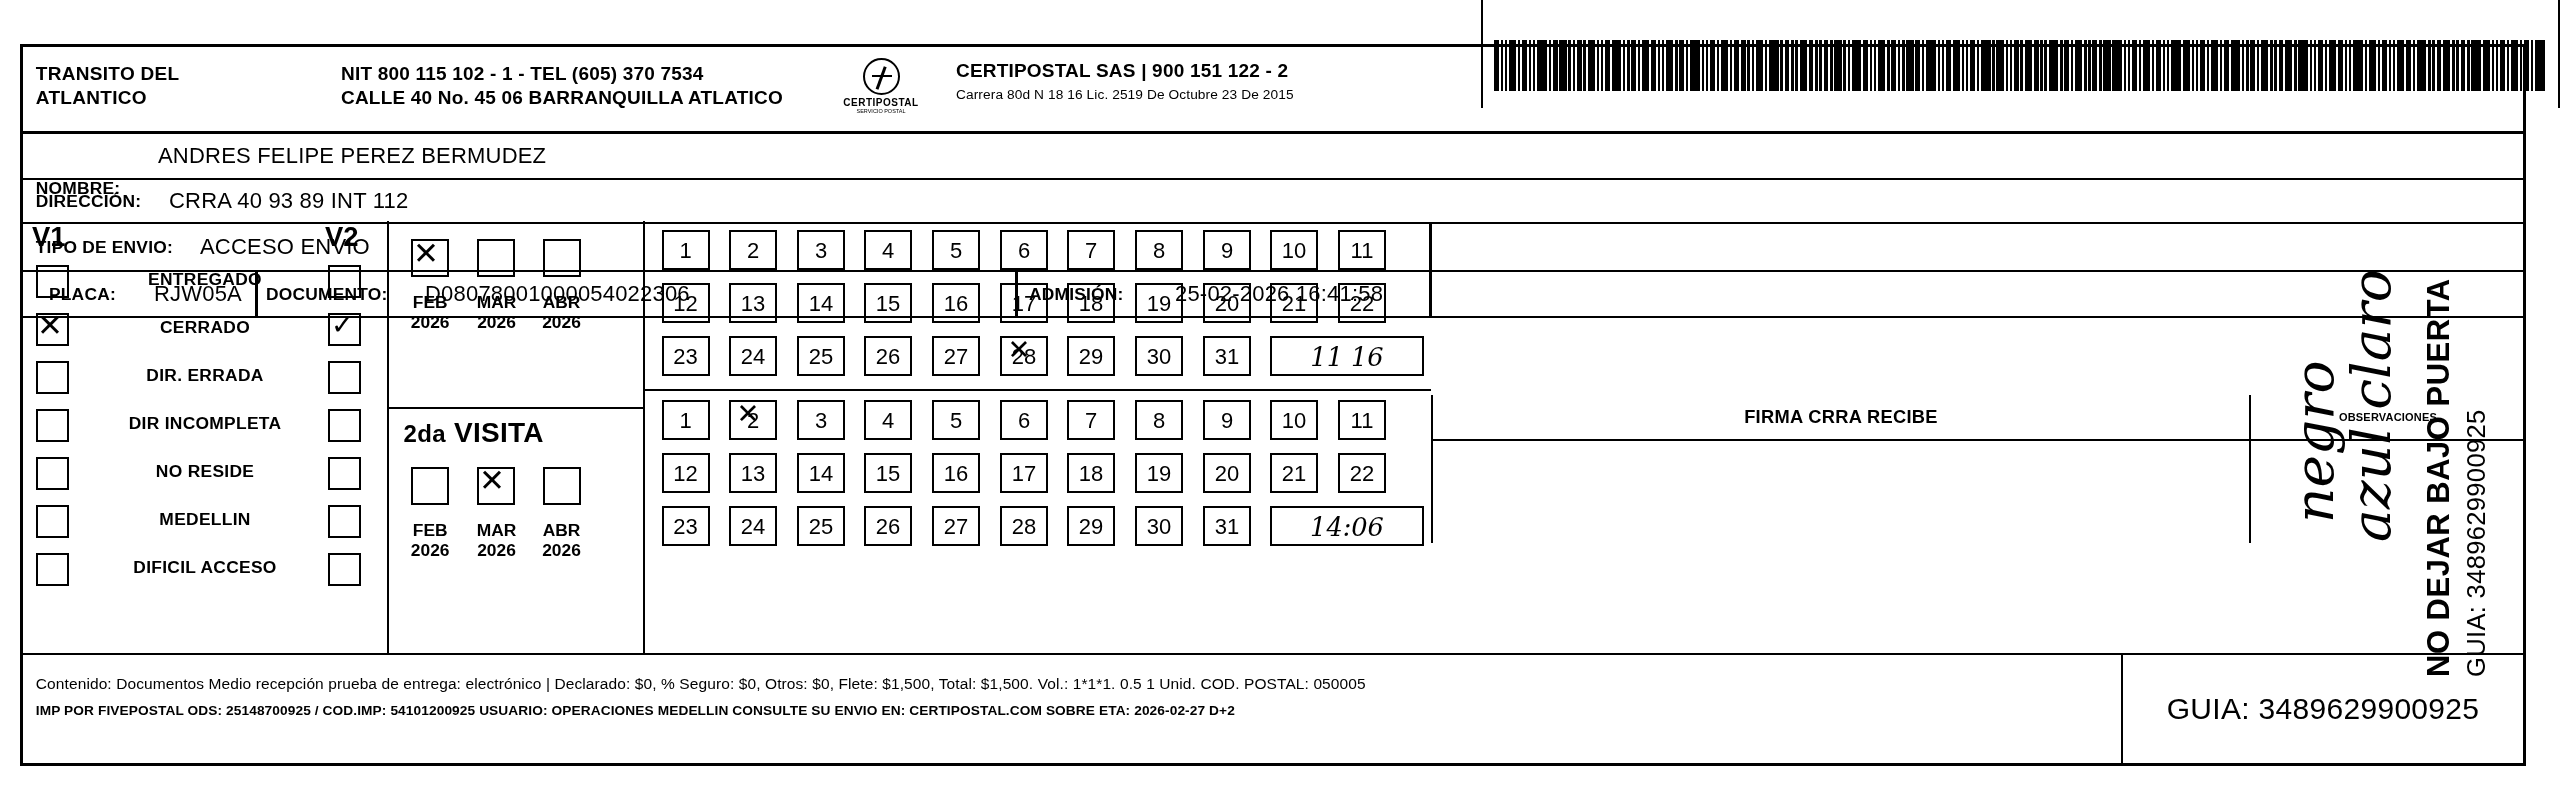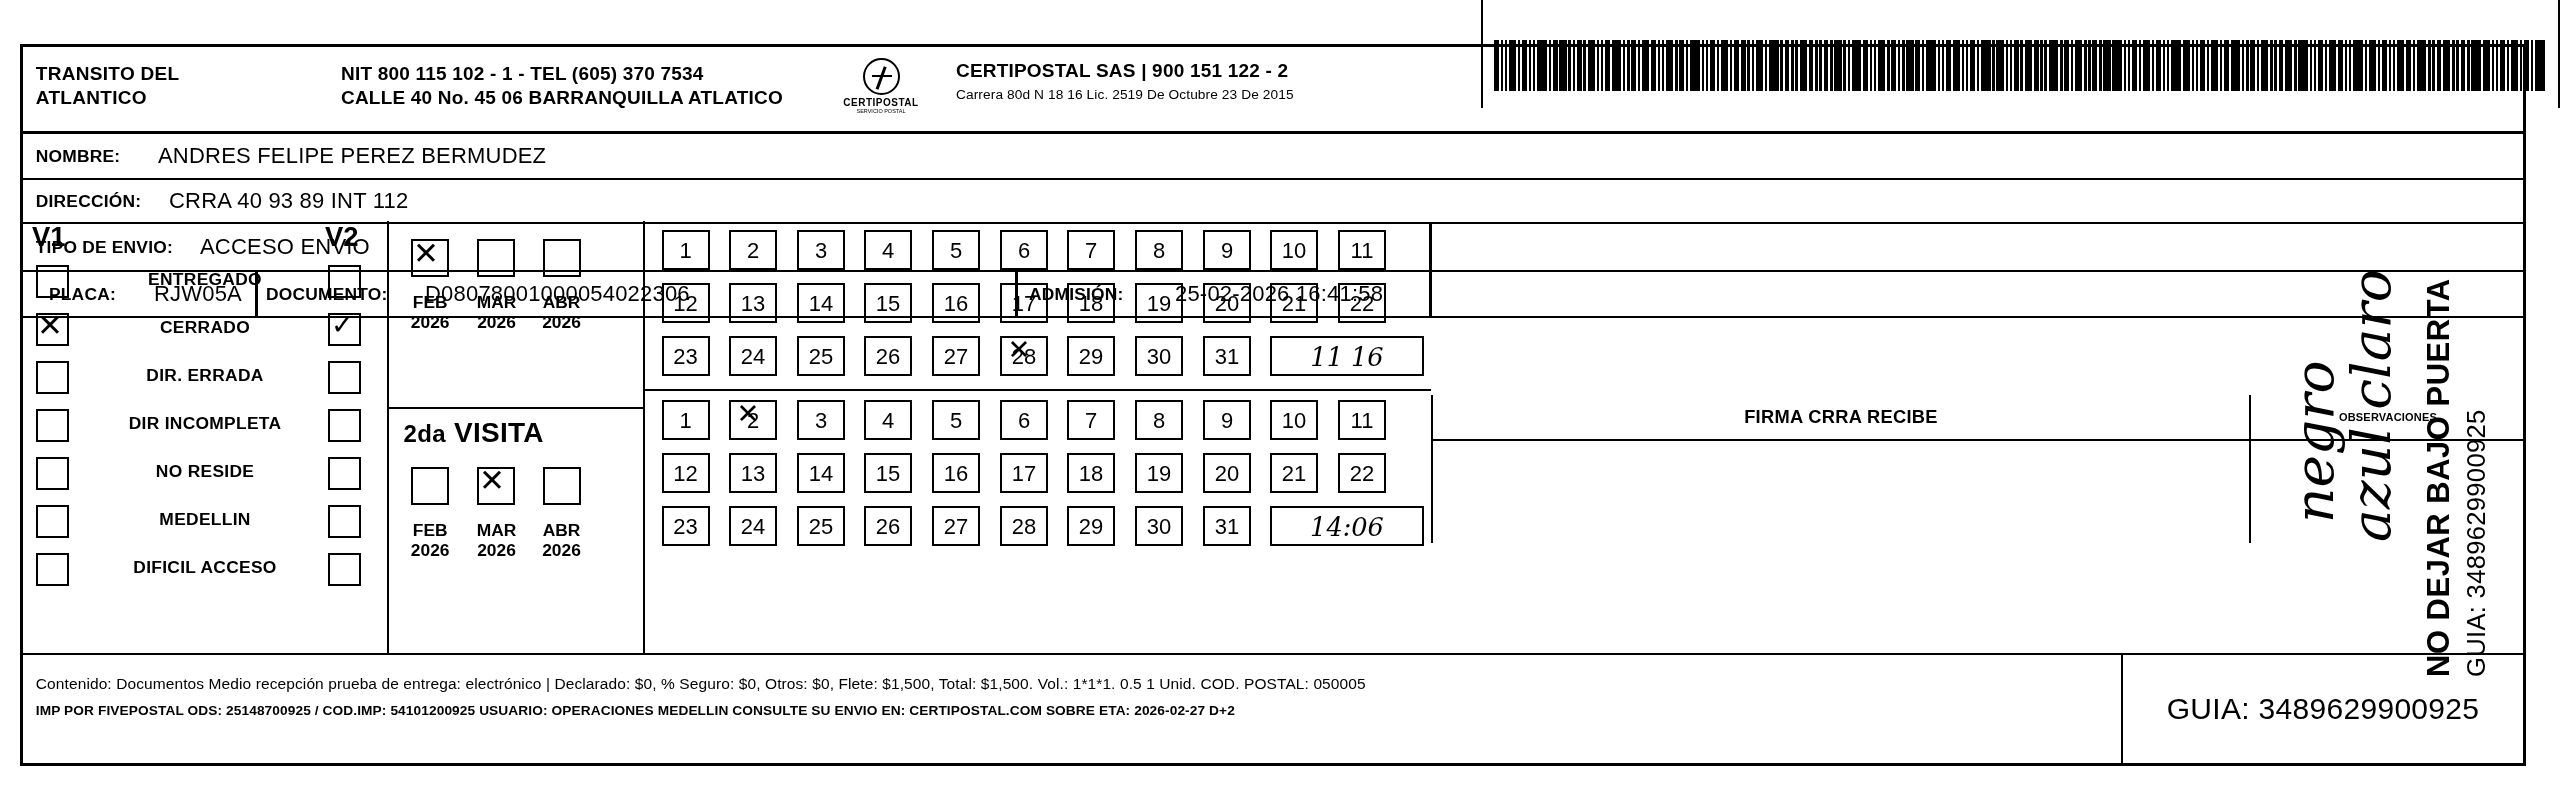--- a/index.html
+++ b/index.html
@@ -285,21 +285,21 @@
         <div class="logo-txt">CERTIPOSTAL</div>
         <div class="logo-txt2">SERVICIO POSTAL</div>
       </div>
       <div class="hdr-cert">
         <div class="l1">CERTIPOSTAL SAS | 900 151 122 - 2</div>
         <div class="l2">Carrera 80d N 18 16  Lic. 2519 De Octubre 23 De 2015</div>
       </div>
     </div>
 
     <div class="row r-nombre">
-      <span class="cellpad lbl" style="left:12.8px;">NOMBRE:</span>
+      <span class="cellpad lbl" style="left:12.8px;margin-top:32px;">NOMBRE:</span>
       <span class="cellpad val" style="left:135px;">ANDRES FELIPE PEREZ BERMUDEZ</span>
     </div>
 
     <div class="row r-direccion">
       <span class="cellpad lbl" style="left:12.8px;">DIRECCIÓN:</span>
       <span class="cellpad val" style="left:146px;">CRRA 40 93 89 INT 112</span>
     </div>
 
     <div class="row r-tipo">
       <span class="cellpad lbl" style="left:12.8px;">TIPO DE ENVIO:</span>

